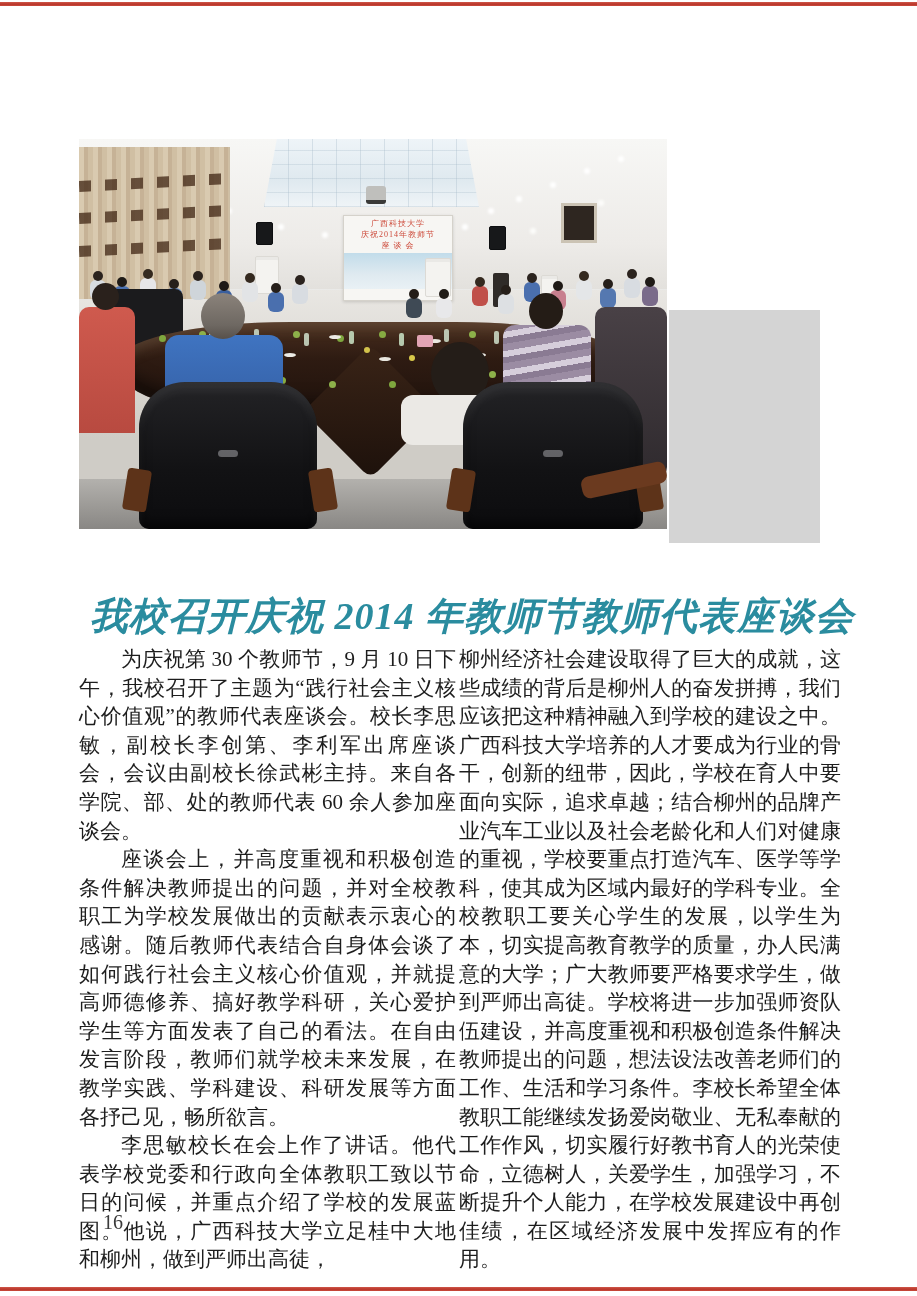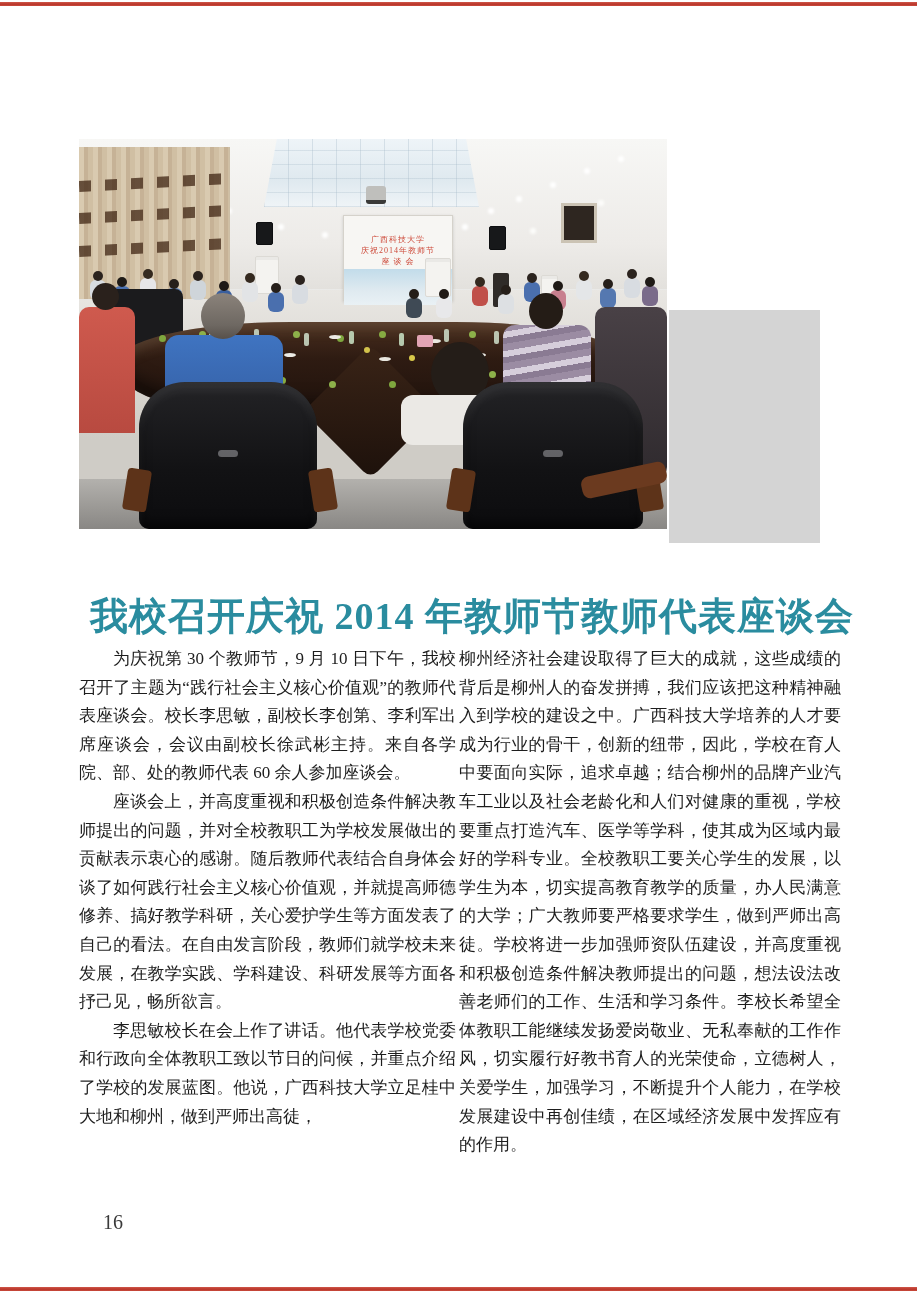--- a/index.html
+++ b/index.html
@@ -36,21 +36,21 @@
         background:repeating-linear-gradient(90deg,#d9cab0 0 5px,#c6b296 5px 9px,#d0bfa3 9px 14px);
         border-right:1px solid rgba(0,0,0,.06);}
   .curtain-band{left:0;width:150px;height:11px;opacity:.85;
         background:repeating-linear-gradient(90deg,rgba(70,44,26,.92) 0 12px,rgba(70,44,26,0) 12px 26px);
         transform:rotate(-3deg);}
   .band-1{top:30px;} .band-2{top:62px;} .band-3{top:95px;}
   .ph-screen{left:264px;top:76px;width:108px;height:84px;background:#f7f6f3;
         border:1px solid #d5d2cb;box-shadow:0 1px 3px rgba(0,0,0,.15);}
   .screen-line{position:static;display:block;text-align:center;font-size:8px;line-height:11px;
         color:#cd4a3a;letter-spacing:1px;white-space:nowrap;overflow:hidden;}
-  .screen-line.first{margin-top:18px;}
+  .screen-line.first{margin-top:2px;}
   .screen-img{position:static;display:block;height:36px;margin-top:2px;
         background:linear-gradient(180deg,#c2dcea,#dfeaf0 60%,#e9f1f5);}
   .ph-speaker{width:15px;background:#17181a;border:1px solid #0d0e10;border-radius:2px;}
   .spk-left{left:177px;top:83px;height:21px;}
   .spk-right{left:410px;top:87px;height:22px;}
   .ph-ac{background:#f4f3f0;border:1px solid #dcdad5;border-radius:2px;
         box-shadow:inset 0 3px 0 rgba(0,0,0,.04);}
   .ac-left{left:176px;top:117px;width:22px;height:36px;}
   .ac-right{left:346px;top:119px;width:24px;height:37px;}
   .ac-wall{left:462px;top:136px;width:15px;height:44px;}
@@ -128,22 +128,22 @@
   .arm-4{left:558px;top:330px;transform:rotate(-9deg);}
   .ph-arm-big{left:502px;top:330px;width:86px;height:22px;background:#6b3a1f;border-radius:8px;
         transform:rotate(-12deg);}
 
   
   .gray-box{position:absolute;left:669px;top:310px;width:151px;height:233px;background:#d4d4d4;}
 
   
   .article-title{position:absolute;left:79px;top:568px;width:786px;text-align:center;
         font-size:38px;line-height:1.25;font-weight:bold;color:#2a8c9f;letter-spacing:1px;
-        white-space:nowrap;}
-  .col{position:absolute;top:645px;font-size:17px;line-height:28.6px;color:#1d1d1d;
+        white-space:nowrap;font-style:italic;}
+  .col{position:absolute;top:645px;font-size:21px;line-height:28.6px;color:#1d1d1d;
         text-align:justify;}
   .col p{margin:0;}
   .col p.indent{text-indent:2em;}
   .col-left{left:79px;width:377px;}
   .col-right{left:459px;width:382px;}
   .page-number{position:absolute;left:79px;top:1211px;font-size:20px;color:#3a3a3a;margin-left:24px;}
 </style>
 </head>
 <body>
 

